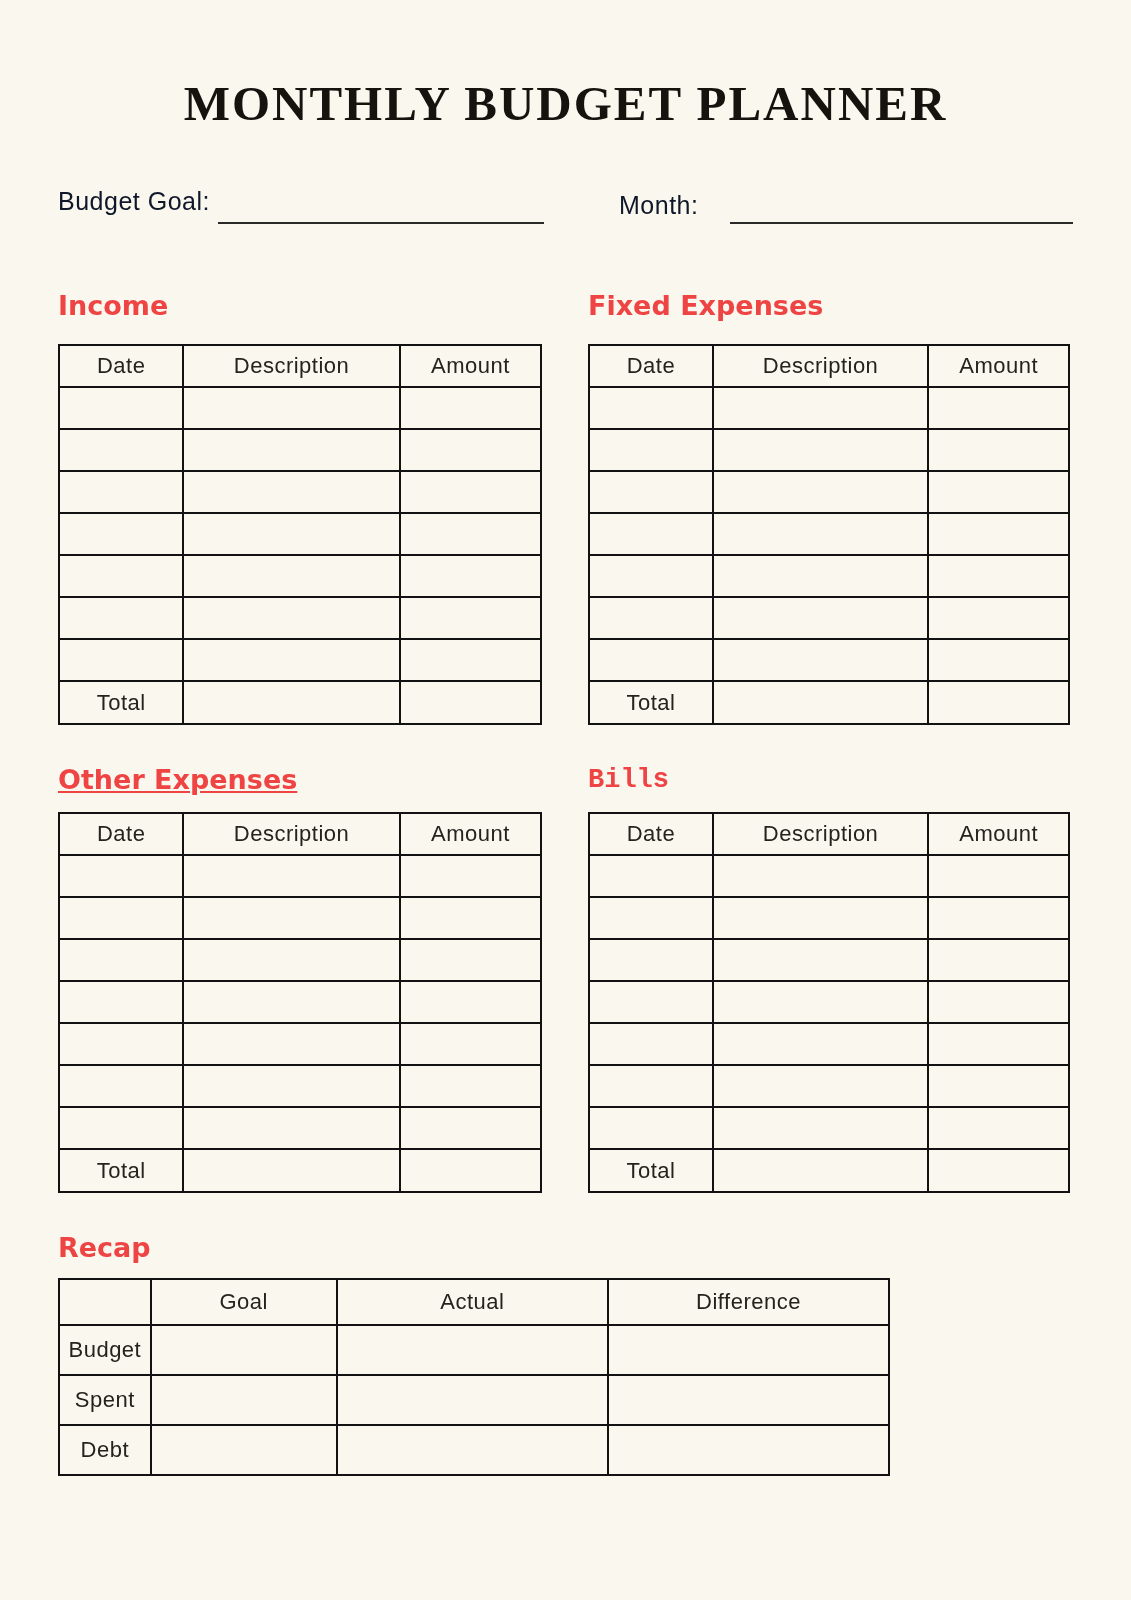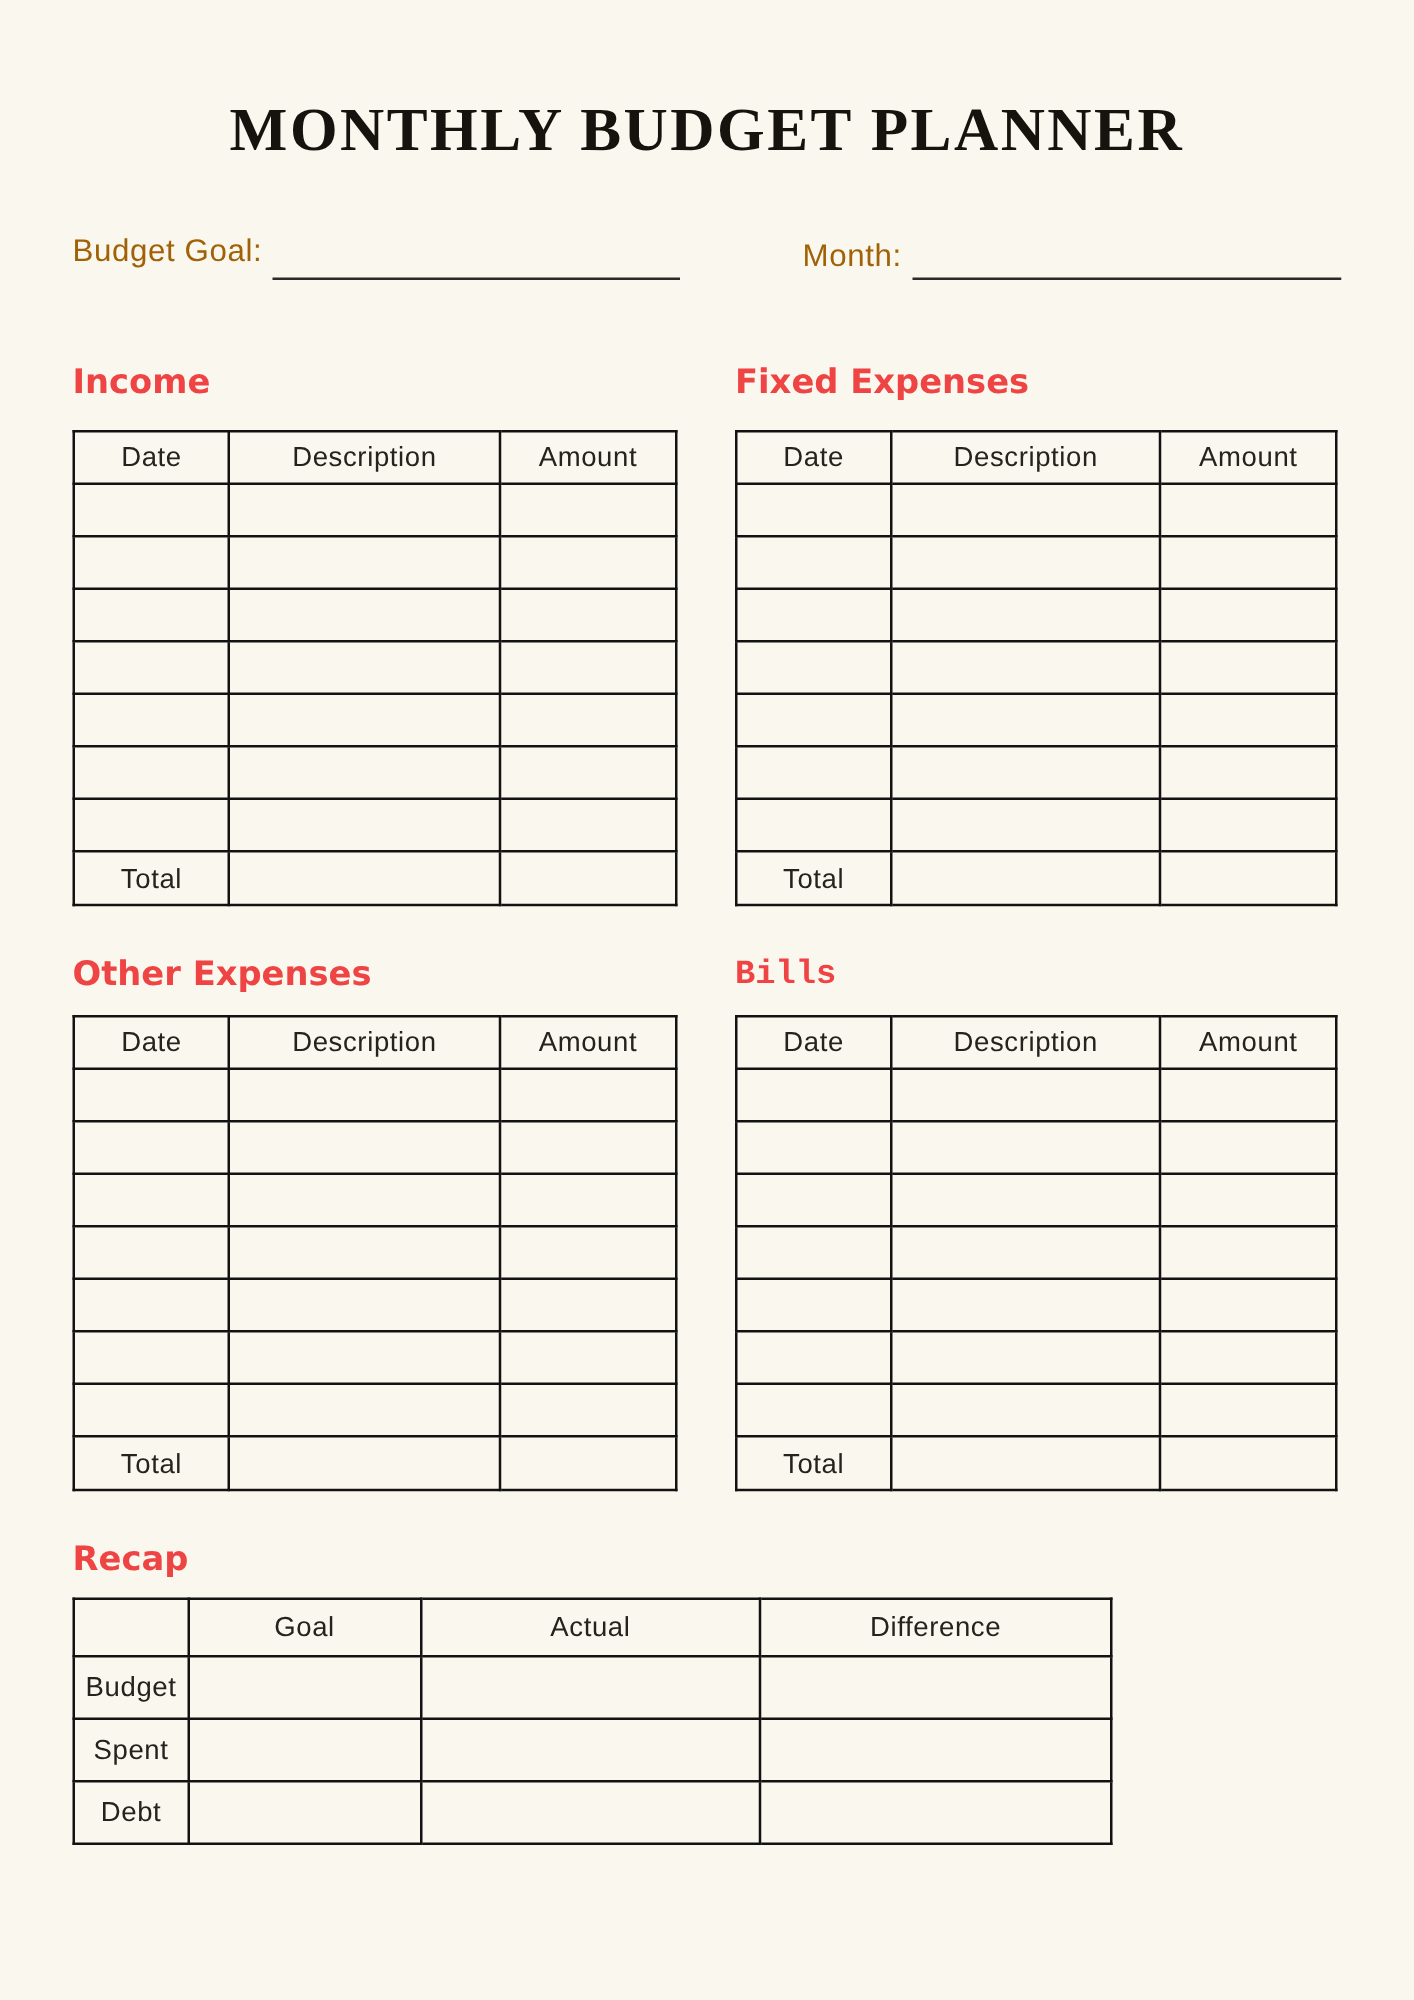--- a/index.html
+++ b/index.html
@@ -18,42 +18,42 @@
     font-weight:bold;
     font-size:49px;line-height:60px;
     letter-spacing:2px;
     color:#16130F;
     margin:0;
   }
   .fill-label{
     position:absolute;
     font-size:25px;line-height:30px;
     letter-spacing:0.5px;
-    color:#a16207;
+    color:#0f172a;
   }
   #budget-goal-label{left:58px;top:186px;}
-  #month-label{left:642px;top:190px;}
+  #month-label{left:619px;top:190px;}
   .fill-line{
     position:absolute;height:26px;
     border-bottom:2px solid #2A2A28;
   }
   #budget-goal-line{left:218px;top:196px;width:326px;}
   #month-line{left:730px;top:196px;width:343px;}
   .section-title{
     position:absolute;
     margin:0;
     font-family:"DejaVu Sans", sans-serif;
     font-weight:bold;
     font-size:27px;line-height:32px;
     color:#ef4444;
     letter-spacing:0;
   }
   #income-title{left:58px;top:290px;}
   #fixed-expenses-title{left:588px;top:290px;}
-  #other-expenses-title{left:58px;top:764px;}
+  #other-expenses-title{left:58px;top:764px;text-decoration:underline;}
   #bills-title{left:588px;top:764px;font-family:Liberation Mono, monospace;}
   #recap-title{left:58px;top:1232px;}
   table{
     position:absolute;
     border-collapse:collapse;
     table-layout:fixed;
     background:transparent;
   }
   .entry-table,.recap-table{
     border:2px solid #3b82f6;

